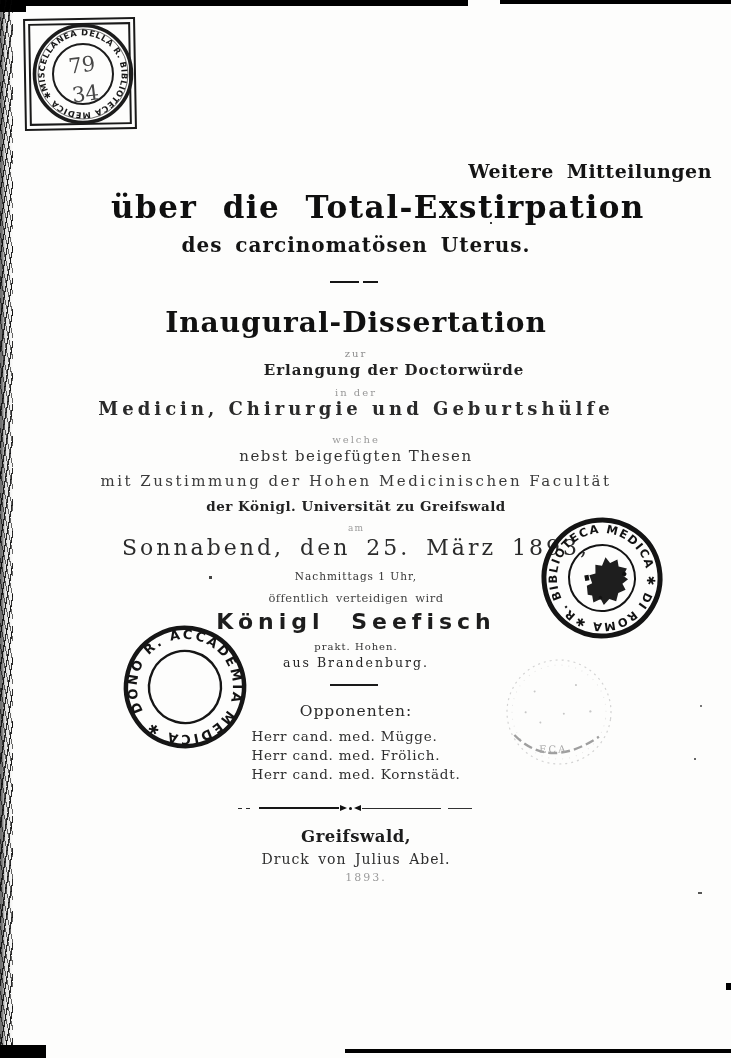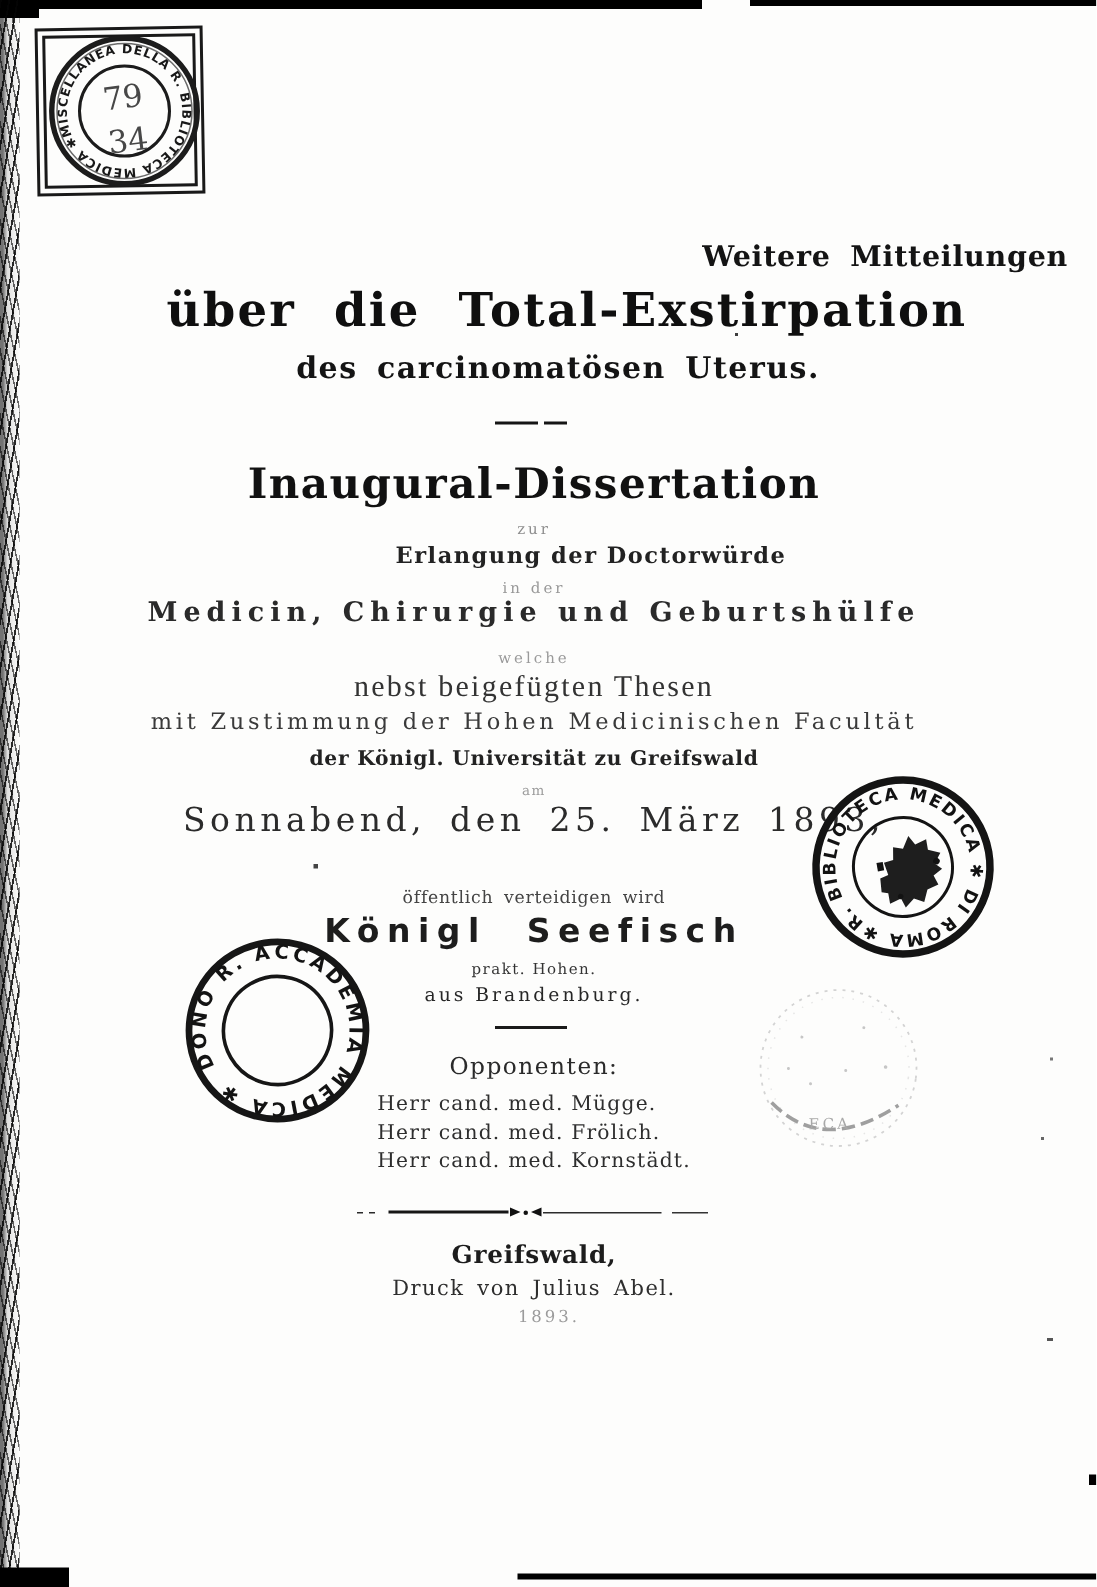--- a/index.html
+++ b/index.html
@@ -5,28 +5,28 @@
   html,body{margin:0;padding:0;background:#ffffff;}
   .page{
     position:relative;width:731px;height:1058px;background:#fdfdfc;overflow:hidden;
     font-family:"DejaVu Serif","Liberation Serif",serif;color:#1a1a1a;
   }
   
   .tl{position:absolute;left:0;width:712px;text-align:center;white-space:nowrap;}
 
   .l-series   {top:160px;font-size:19px;font-weight:bold;letter-spacing:.5px;word-spacing:6px;color:#141414;text-align:right;}
   .l-maintitle{top:189px;font-size:31px;font-weight:bold;letter-spacing:1.5px;word-spacing:13px;color:#0f0f0f;padding-left:22px;}
-  .l-subtitle {top:233px;font-size:20px;font-weight:bold;letter-spacing:1px;word-spacing:5px;color:#141414;margin-left:16px;}
+  .l-subtitle {top:233px;font-size:20px;font-weight:bold;letter-spacing:1px;word-spacing:5px;color:#141414;}
   .l-diss     {top:306px;font-size:28px;font-weight:bold;letter-spacing:1px;color:#111;}
   .l-zur      {top:348px;font-size:10px;color:#8d8d8d;letter-spacing:2px;}
   .l-degree   {top:361px;font-size:15px;font-weight:bold;letter-spacing:1px;color:#222;margin-left:38px;}
   .l-inder    {top:387px;font-size:10px;color:#989898;letter-spacing:2px;}
   .l-faculty  {top:398px;font-size:18px;font-weight:bold;letter-spacing:4px;color:#2a2a2a;}
   .l-welche   {top:434px;font-size:10px;color:#9a9a9a;letter-spacing:2px;}
-  .l-theses   {top:447px;font-size:20px;color:#333;letter-spacing:1.5px;font-family:Liberation Serif, serif;}
+  .l-theses   {top:447px;font-size:15px;color:#333;letter-spacing:1.5px;}
   .l-approve  {top:472px;font-size:15px;color:#3a3a3a;letter-spacing:2.5px;}
   .l-univ     {top:498px;font-size:13.5px;font-weight:bold;letter-spacing:.5px;color:#222;}
   .l-am       {top:523px;font-size:9px;color:#9c9c9c;letter-spacing:1px;}
   .l-date     {top:535px;font-size:22px;letter-spacing:3px;word-spacing:6px;color:#2b2b2b;}
   .l-time     {top:570px;font-size:10.5px;color:#333;letter-spacing:1px;}
   .l-defense  {top:591px;font-size:11.5px;color:#444;letter-spacing:.5px;word-spacing:3px;}
   .l-author   {top:609px;font-family:"DejaVu Sans","Liberation Sans",sans-serif;font-size:22px;font-weight:bold;letter-spacing:5px;word-spacing:14px;color:#1d1d1d;}
   .l-prakt    {top:641px;font-size:10px;color:#333;letter-spacing:1px;}
   .l-aus      {top:655px;font-size:12.5px;color:#262626;letter-spacing:2px;}
   .l-opph     {top:702px;font-size:15.5px;color:#2a2a2a;letter-spacing:1px;}
@@ -127,20 +127,21 @@
   <div class="tl l-zur">zur</div>
   <div class="tl l-degree">Erlangung der Doctorwürde</div>
   <div class="tl l-inder">in der</div>
   <div class="tl l-faculty">Medicin, Chirurgie und Geburtshülfe</div>
   <div class="tl l-welche">welche</div>
   <div class="tl l-theses">nebst beigefügten Thesen</div>
   <div class="tl l-approve">mit Zustimmung der Hohen Medicinischen Facultät</div>
   <div class="tl l-univ">der Königl. Universität zu Greifswald</div>
   <div class="tl l-am">am</div>
   <div class="tl l-date">Sonnabend, den 25. März 1893,</div>
+  <div class="tl l-time">Nachmittags 1 Uhr,</div>
   <div class="tl l-defense">öffentlich verteidigen wird</div>
   <div class="tl l-author">Königl Seefisch</div>
   <div class="tl l-prakt">prakt. Hohen.</div>
   <div class="tl l-aus">aus Brandenburg.</div>
   <div class="hr-small hr-2"></div>
 
   <div class="tl l-opph">Opponenten:</div>
   <div class="opp-wrap">
     <div class="opp-list">
       <div>Herr cand. med. Mügge.</div>

